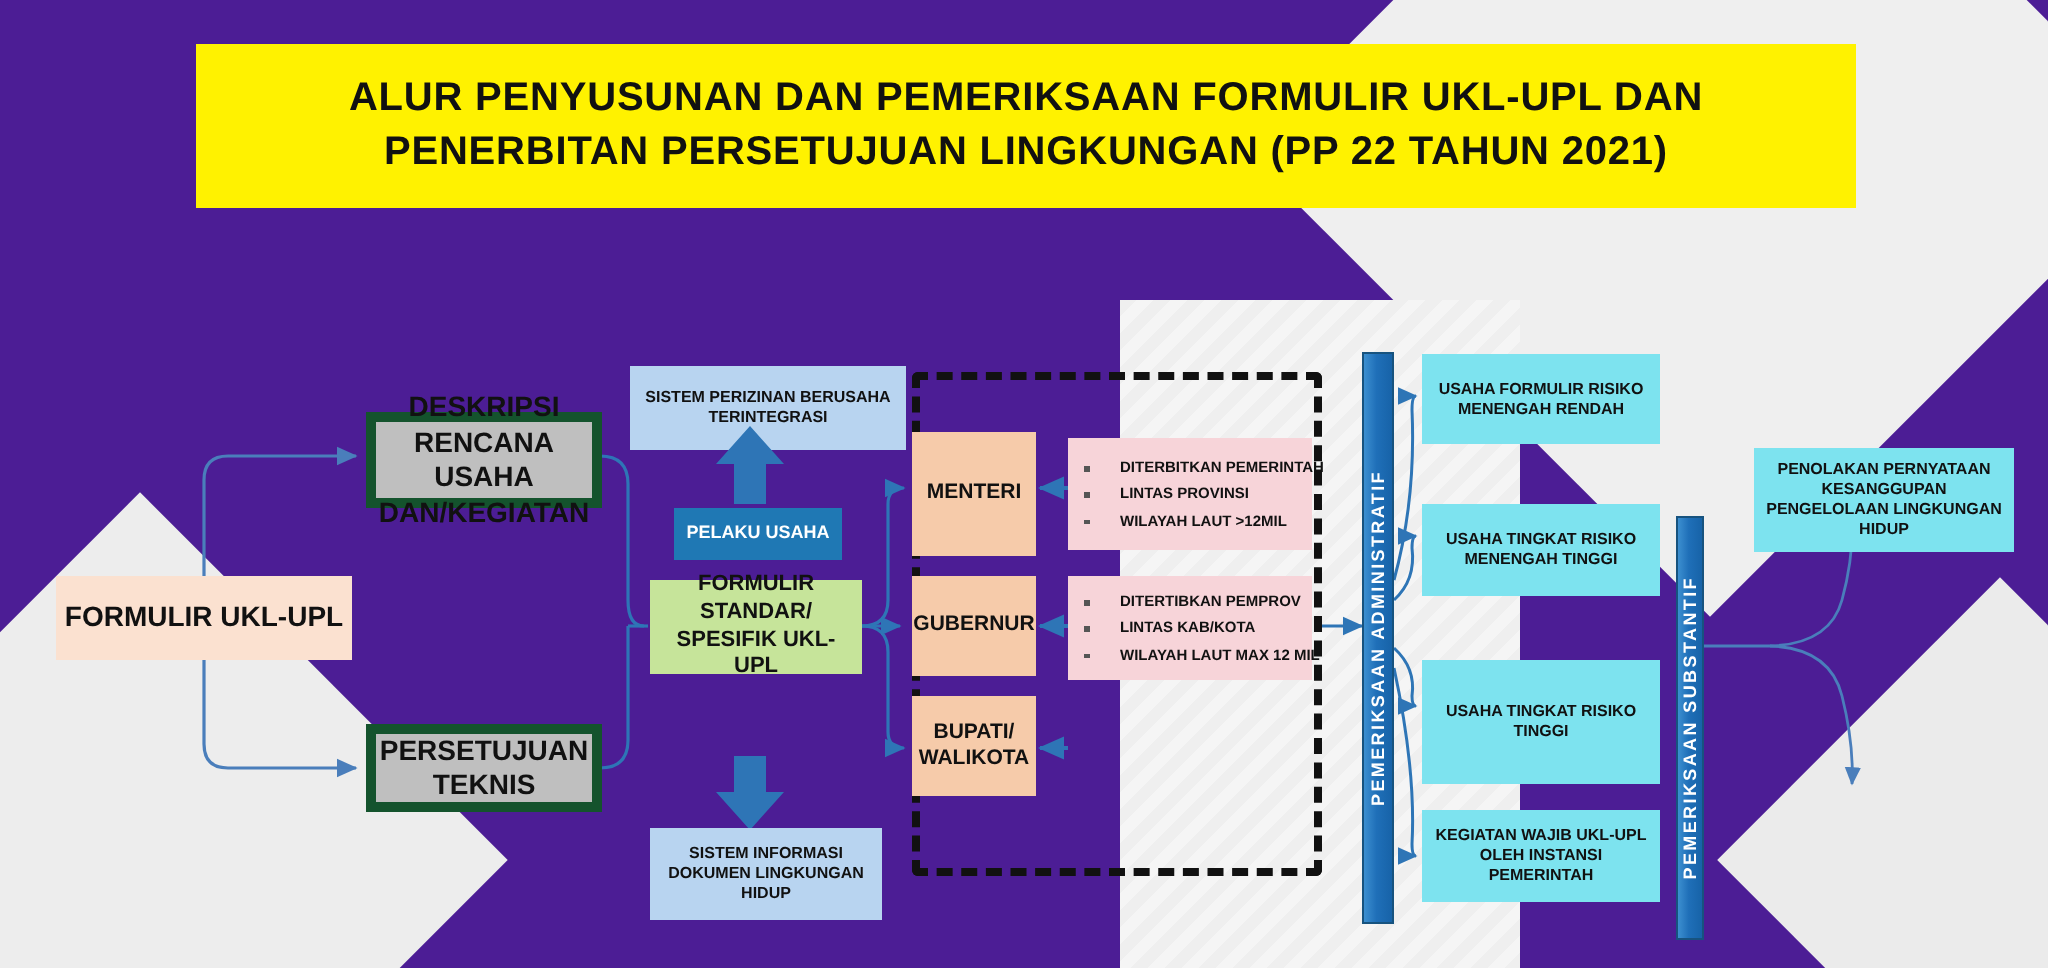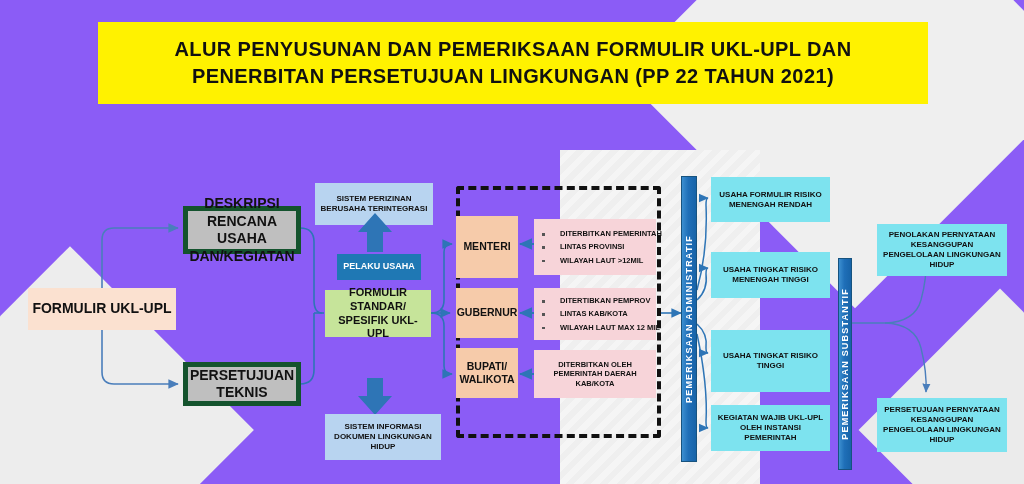--- a/index.html
+++ b/index.html
@@ -3,21 +3,21 @@
 <meta charset="utf-8">
 <style>
   html,body{margin:0;padding:0;}
   body{
     width:1024px;height:484px;
     background:#f4f4f4;
     font-family:"Liberation Sans", sans-serif;
     overflow:hidden;
     position:relative;
   }
-  #canvas{position:absolute;left:0;top:0;width:1024px;height:484px;overflow:hidden;background:#8b5cf6;}
+  #canvas{position:absolute;left:0;top:0;width:1024px;height:484px;overflow:hidden;background:#4c1d95;}
 
   
   .wm{position:absolute;pointer-events:none;}
   .wm1{left:-60px;top:300px;width:260px;height:260px;background:#ededed;transform:rotate(45deg);}
   .wm2{left:690px;top:-90px;width:330px;height:330px;background:#efefef;transform:rotate(45deg);}
   .wm3{left:560px;top:150px;width:200px;height:460px;
        background:repeating-linear-gradient(135deg,#efefef 0 6px,#f5f5f5 6px 12px);}
   .wm4{left:900px;top:330px;width:200px;height:200px;background:#ebebeb;transform:rotate(45deg);}
 
   
@@ -130,21 +130,21 @@
   </div>
 
   <div class="node gray" style="left:183px;top:206px;width:118px;height:48px;">
     <span>DESKRIPSI RENCANA USAHA DAN/KEGIATAN</span>
   </div>
 
   <div class="node gray" style="left:183px;top:362px;width:118px;height:44px;">
     <span>PERSETUJUAN TEKNIS</span>
   </div>
 
-  <div class="node lightblue" style="left:315px;top:183px;width:118px;height:42px;">
+  <div class="node lightblue" style="left:315px;top:183px;width:138px;height:42px;">
     <span>SISTEM PERIZINAN BERUSAHA TERINTEGRASI</span>
   </div>
 
   <svg class="ov" style="pointer-events:none">
     <path d="M367,252 L367,232 L358,232 L375,213 L392,232 L383,232 L383,252 z" fill="#2E75B6"></path>
     <path d="M367,378 L367,396 L358,396 L375,415 L392,396 L383,396 L383,378 z" fill="#2E75B6"></path>
   </svg>
 
   <div class="node green" style="left:325px;top:290px;width:106px;height:47px;">
     <span>FORMULIR STANDAR/ SPESIFIK UKL-UPL</span>
@@ -180,23 +180,20 @@
   </div>
 
   <div class="node pink" style="left:534px;top:288px;width:122px;height:52px;">
     <ul>
       <li>DITERTIBKAN PEMPROV</li>
       <li>LINTAS KAB/KOTA</li>
       <li>WILAYAH LAUT MAX 12 MIL</li>
     </ul>
   </div>
 
-  <div class="node pink plain" style="left:534px;top:350px;width:122px;height:48px;">
-    <span>DITERBITKAN OLEH PEMERINTAH DAERAH KAB/KOTA</span>
-  </div>
 
   <div class="ribbon" style="left:681px;top:176px;width:16px;height:286px;">
     <span>PEMERIKSAAN ADMINISTRATIF</span>
   </div>
 
   <div class="ribbon" style="left:838px;top:258px;width:14px;height:212px;">
     <span>PEMERIKSAAN SUBSTANTIF</span>
   </div>
 
   <div class="node cyan" style="left:711px;top:177px;width:119px;height:45px;">
@@ -208,17 +205,14 @@
   <div class="node cyan" style="left:711px;top:330px;width:119px;height:62px;">
     <span>USAHA TINGKAT RISIKO TINGGI</span>
   </div>
   <div class="node cyan" style="left:711px;top:405px;width:119px;height:46px;">
     <span>KEGIATAN WAJIB UKL-UPL OLEH INSTANSI PEMERINTAH</span>
   </div>
 
   <div class="node cyan" style="left:877px;top:224px;width:130px;height:52px;">
     <span>PENOLAKAN PERNYATAAN KESANGGUPAN PENGELOLAAN LINGKUNGAN HIDUP</span>
   </div>
-  <div class="node cyan" style="left:877px;top:398px;width:130px;height:54px;">
-    <span>PERSETUJUAN PERNYATAAN KESANGGUPAN PENGELOLAAN LINGKUNGAN HIDUP</span>
-  </div>
 
 </div>
 
 </body></html>

